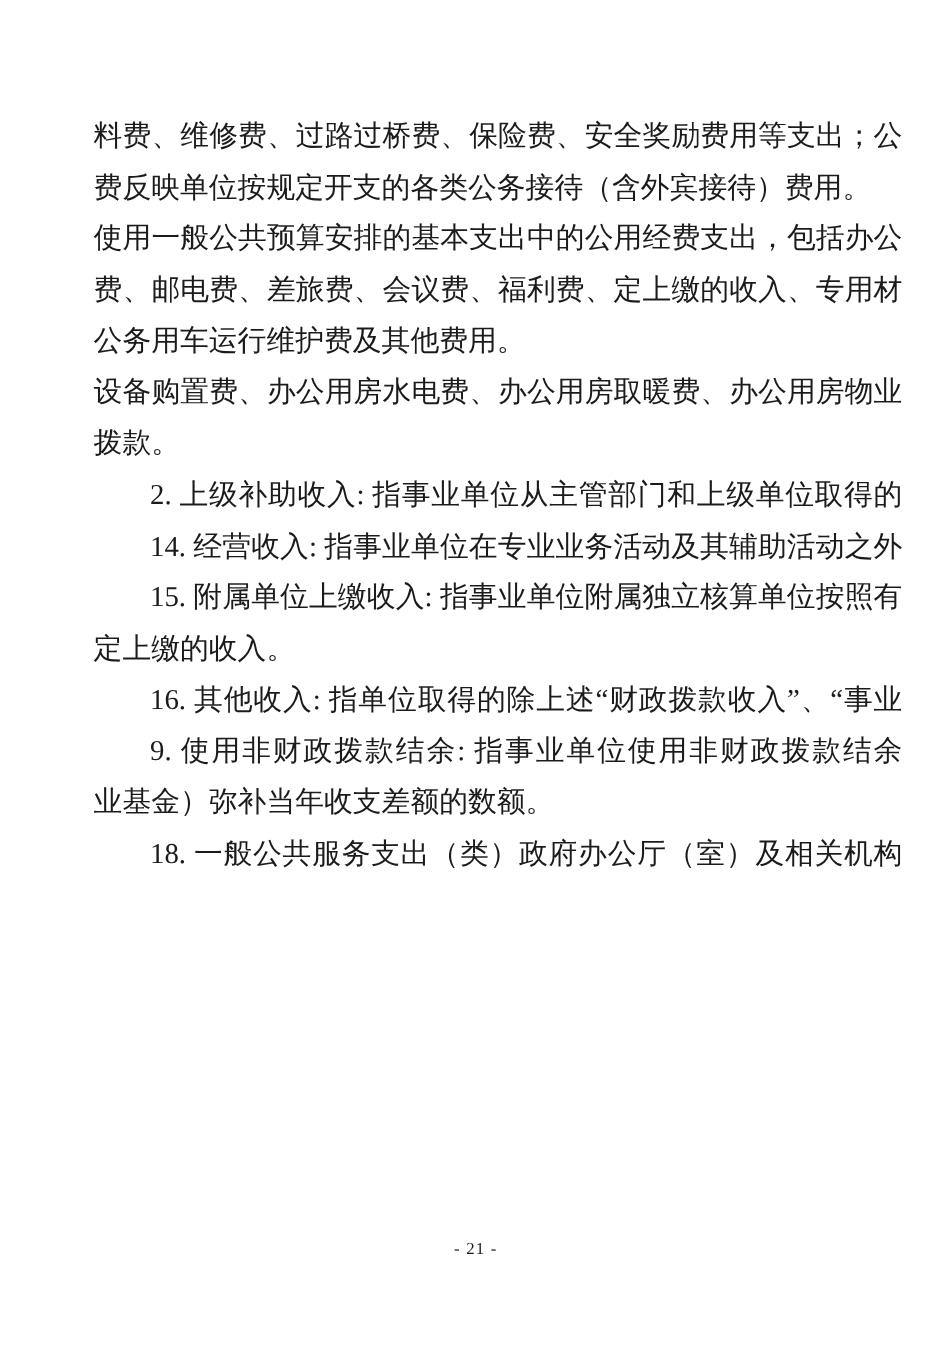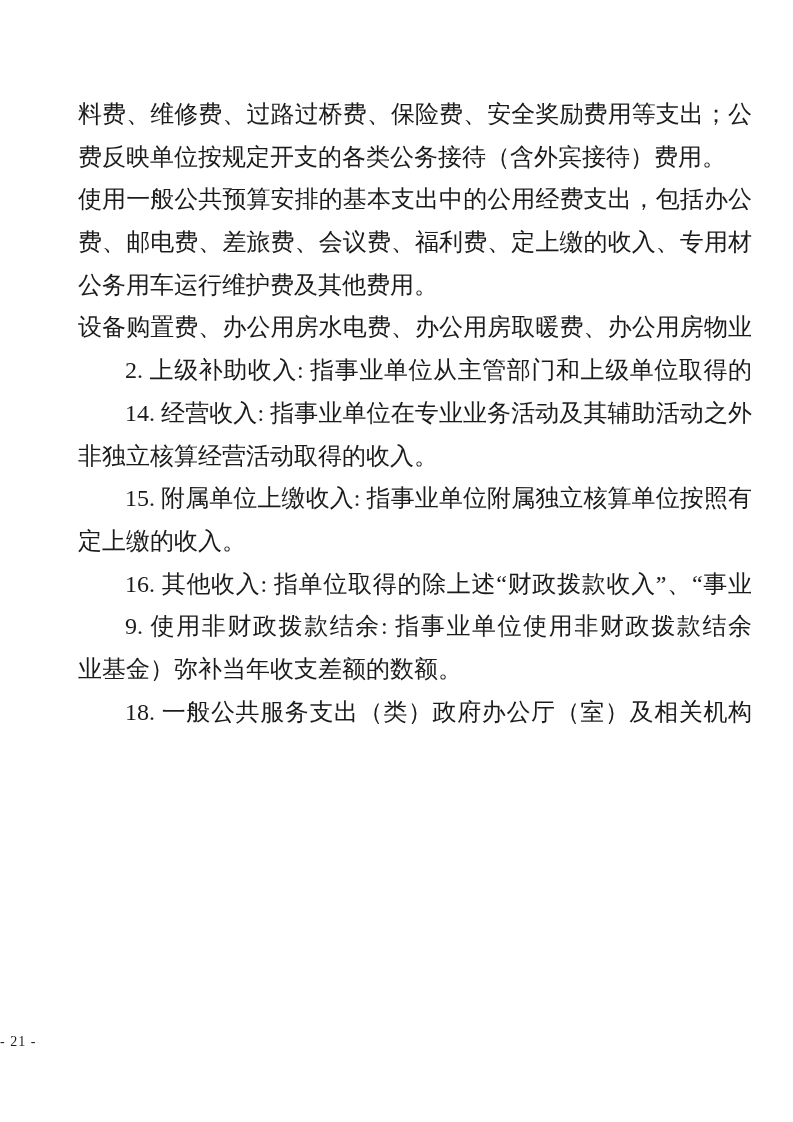--- a/index.html
+++ b/index.html
@@ -38,21 +38,21 @@
     text-align-last: left;
   }
   .line.indent {
     padding-left: 47px;
   }
   .footer {
     position: absolute;
     left: 0;
     top: 1034px;
     width: 793px;
-    text-align: left;
+    text-align: center;
     font-size: 14px;
     letter-spacing: 1px;
     color: #1b1b1b;
     font-family: "Liberation Serif", serif;
   }
 </style>
 </head>
 <body>
 
 <div class="page">
@@ -64,30 +64,30 @@
     </div>
 
     <div class="para">
       <div class="line">使用一般公共预算安排的基本支出中的公用经费支出，包括办公及印刷</div>
       <div class="line">费、邮电费、差旅费、会议费、福利费、定上缴的收入、专用材料及一般</div>
       <div class="line lastline">公务用车运行维护费及其他费用。</div>
       <div class="line">设备购置费、办公用房水电费、办公用房取暖费、办公用房物业管理费、</div>
     </div>
 
     <div class="para">
+      <div class="line lastline">拨款。</div>
     </div>
 
     <div class="para">
       <div class="line indent">2. 上级补助收入: 指事业单位从主管部门和上级单位取得的非财</div>
     </div>
 
 
     <div class="para">
       <div class="line indent">14. 经营收入: 指事业单位在专业业务活动及其辅助活动之外开展</div>
-      <div class="line lastline">非独立核算经营活动取得的收入。</div>
     </div>
 
     <div class="para">
       <div class="line indent">15. 附属单位上缴收入: 指事业单位附属独立核算单位按照有关规</div>
       <div class="line lastline">定上缴的收入。</div>
     </div>
 
     <div class="para">
       <div class="line indent">16. 其他收入: 指单位取得的除上述“财政拨款收入”、“事业收</div>
     </div>

